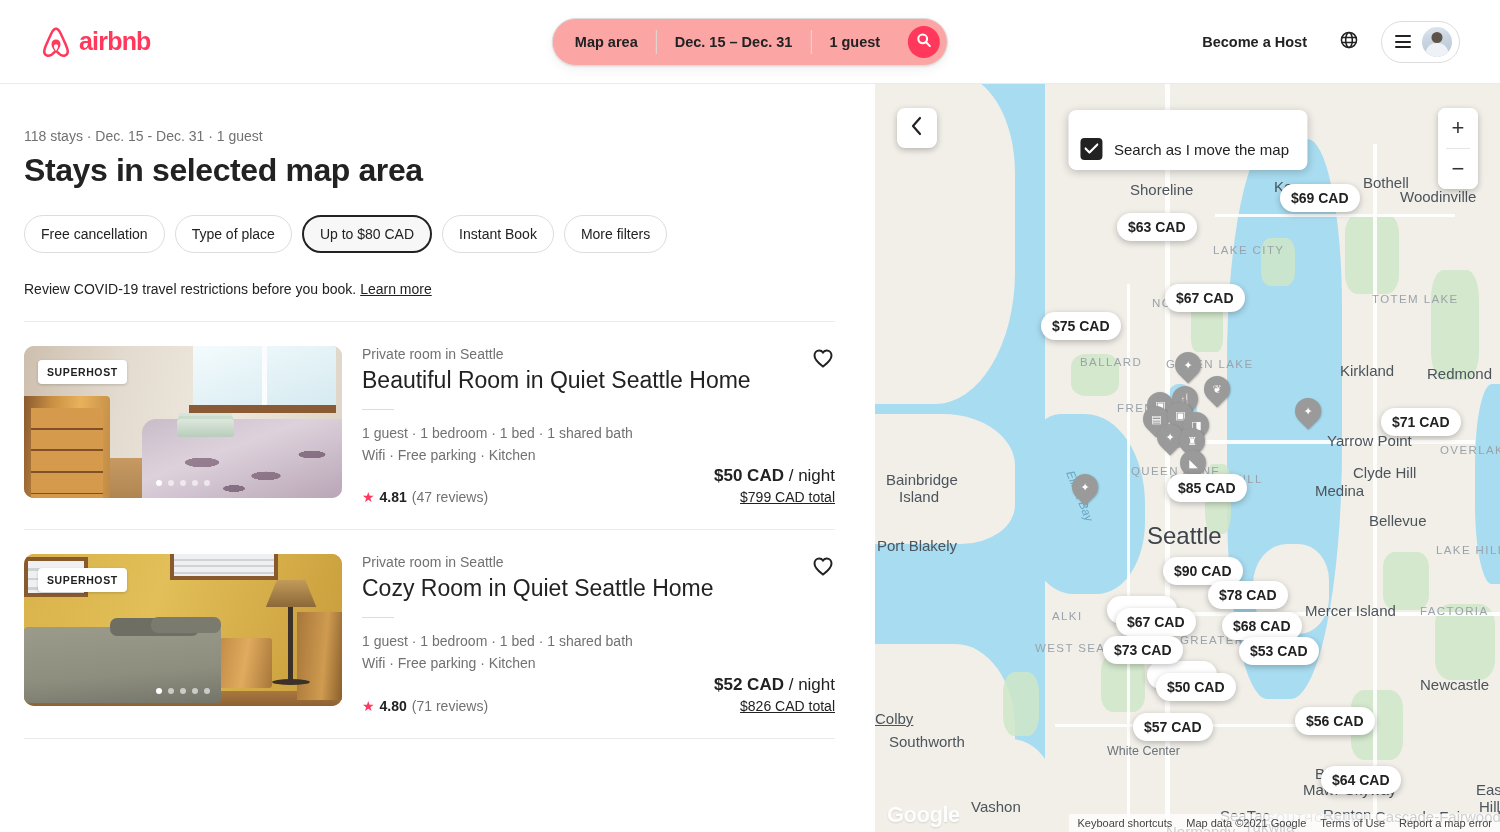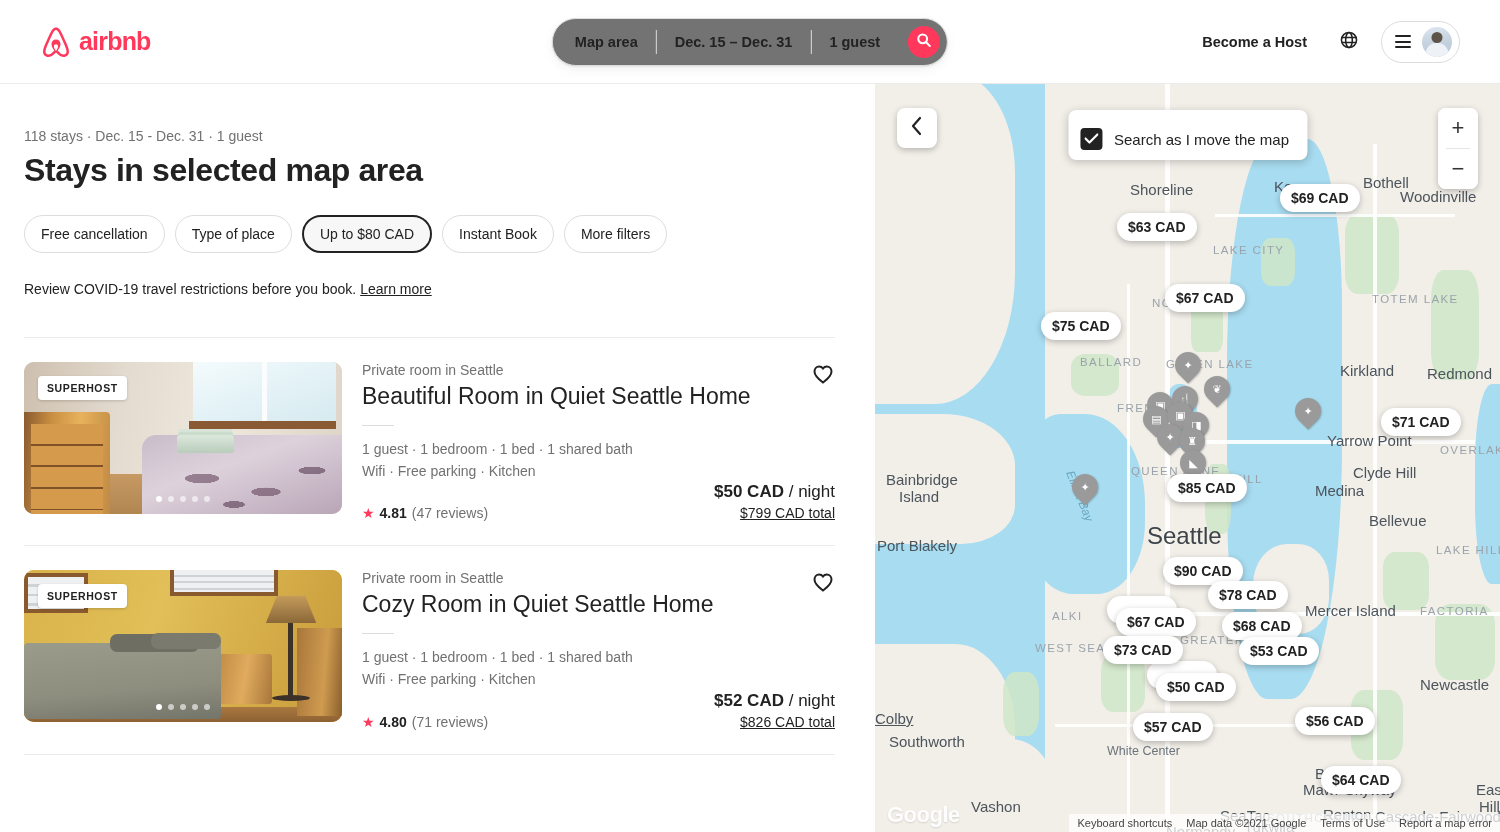--- a/index.html
+++ b/index.html
@@ -22,21 +22,21 @@
     position: relative; z-index: 50;
   }
   .logo { display: flex; align-items: center; gap: 7px; cursor: pointer; }
   .logo svg { display: block; }
   .logo-word { font-size: 25px; font-weight: bold; color: #FF385C; letter-spacing: -0.8px; }
 
   .search-pill {
     position: absolute; left: 50%; transform: translateX(-50%);
     display: flex; align-items: center;
     height: 48px;
-    background: #737373;
+    background: #fca5a5;
     border: 1px solid #dddddd;
     border-radius: 40px;
     box-shadow: 0 1px 2px rgba(0,0,0,0.08), 0 4px 12px rgba(0,0,0,0.05);
     padding: 0 7px 0 0;
     cursor: pointer;
   }
   .sp-seg {
     font-size: 14.5px; font-weight: bold; color: #222;
     padding: 0 18px; white-space: nowrap;
     display: flex; align-items: center; height: 100%;
@@ -98,21 +98,21 @@
   .filters { display: flex; gap: 10px; margin-bottom: 28px; }
   .chip {
     height: 38px; padding: 0 16px;
     border: 1px solid #dddddd; border-radius: 19px;
     background: #fff; color: #222; font-size: 14px;
     display: flex; align-items: center; cursor: pointer;
     font-family: inherit; white-space: nowrap;
   }
   .chip.selected { border: 2px solid #222222; background: #f7f7f7; font-weight: normal; }
 
-  .covid { font-size: 14px; color: #222; margin-bottom: 40px; }
+  .covid { font-size: 14px; color: #222; margin-bottom: 24px; }
   .covid a { color: #222; text-decoration: underline; cursor: pointer; }
   .divider { height: 1px; background: #ebebeb; margin-bottom: 0; }
 
   .listing {
     display: flex; gap: 20px;
     padding: 24px 0;
     border-bottom: 1px solid #ebebeb;
     cursor: pointer;
   }
   .photo {
@@ -241,21 +241,21 @@
     position: absolute; left: 22px; top: 24px;
     width: 40px; height: 40px; border-radius: 8px;
     background: #fff; box-shadow: 0 2px 6px rgba(0,0,0,0.25);
     display: flex; align-items: center; justify-content: center; cursor: pointer; z-index: 20;
   }
   .move-search {
     position: absolute; left: 50%; transform: translateX(-50%); top: 26px;
     background: #fff; border-radius: 8px;
     box-shadow: 0 2px 8px rgba(0,0,0,0.22);
     display: flex; align-items: center; gap: 12px;
-    padding: 18px 18px 10px 12px; cursor: pointer; z-index: 20;
+    padding: 28px 18px 10px 12px; cursor: pointer; z-index: 20;
   }
   .cbx {
     width: 22px; height: 22px; border-radius: 4px; background: #222222;
     display: flex; align-items: center; justify-content: center; flex: none;
   }
   .move-search-label { font-size: 15px; color: #222; white-space: nowrap; }
 
   .zoomctl {
     position: absolute; right: 22px; top: 24px; z-index: 20;
     width: 40px; background: #fff; border-radius: 8px;

